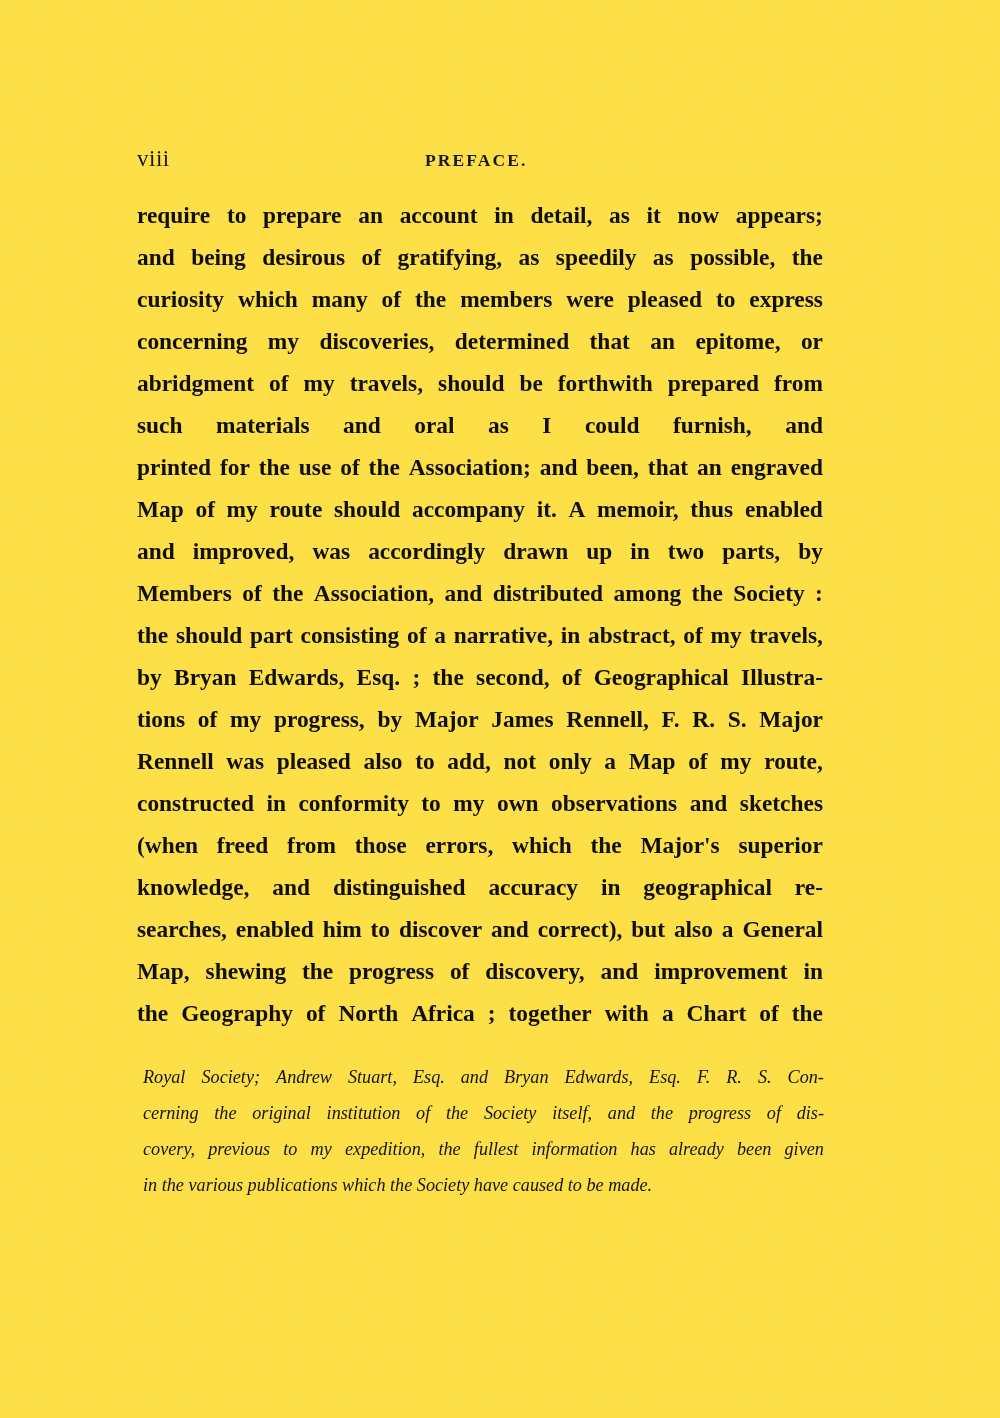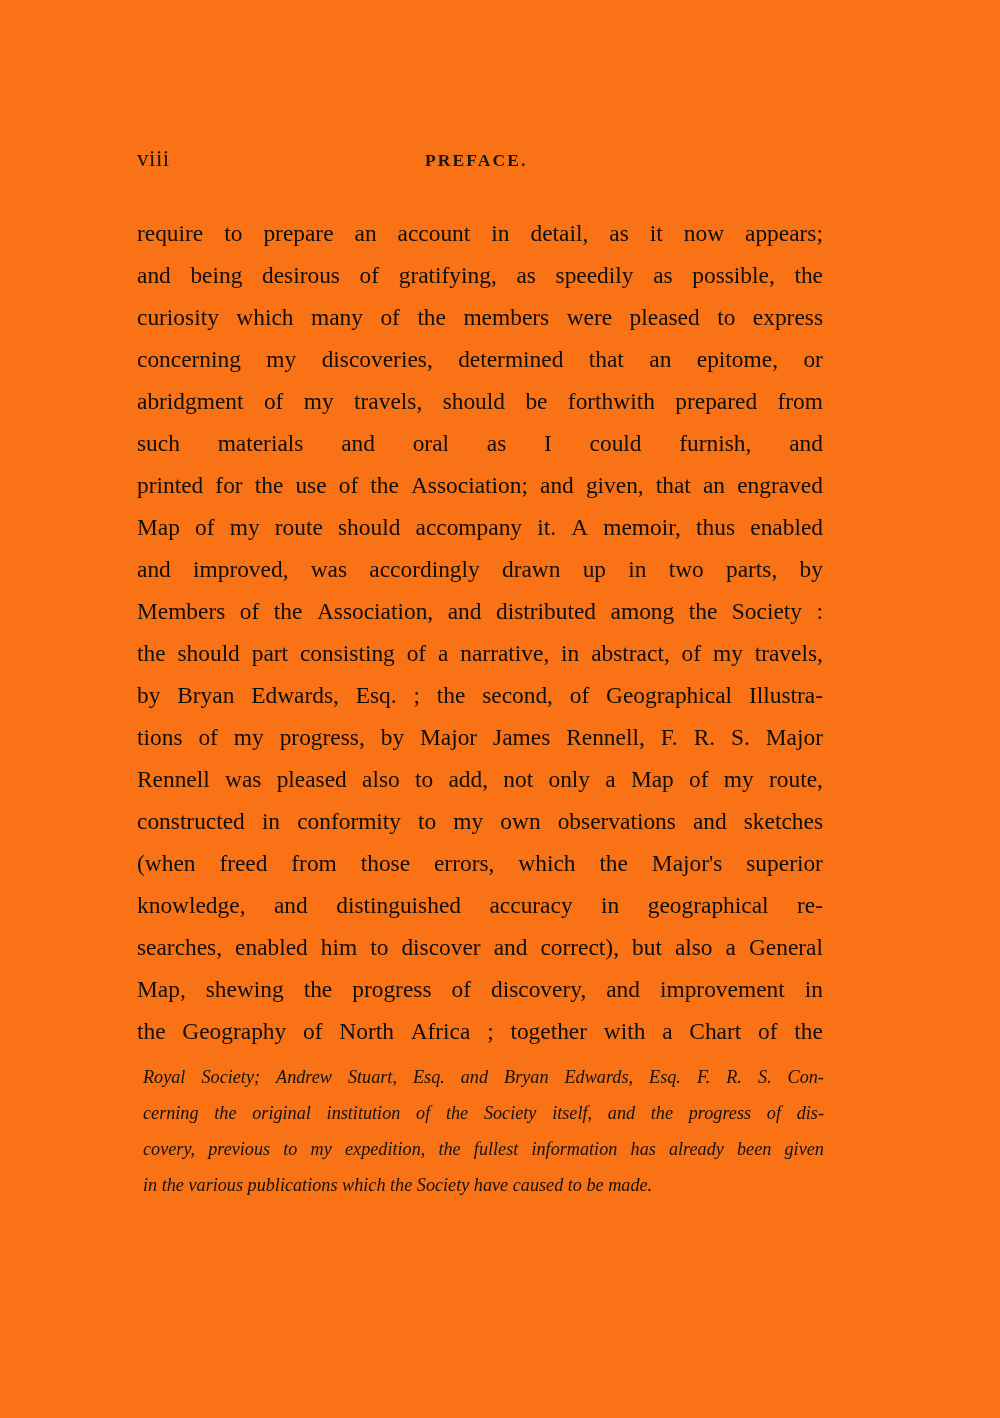--- a/index.html
+++ b/index.html
@@ -5,21 +5,21 @@
 <style>
   html, body {
     margin: 0;
     padding: 0;
     background: #ffffff;
   }
   .page {
     position: relative;
     width: 1000px;
     height: 1418px;
-    background: #f97316;
+    background: #fde047;
     overflow: hidden;
     font-family: "Liberation Serif", "DejaVu Serif", serif;
     color: #100f0d;
     -webkit-font-smoothing: antialiased;
   }
 
   
   .running-head {
     position: absolute;
     left: 137px;
@@ -44,22 +44,23 @@
     line-height: 22px;
     letter-spacing: 2.1px;
     font-weight: 600;
     color: #191812;
   }
 
   
   .body-block {
     position: absolute;
     left: 137px;
-    top: 212px;
+    top: 194px;
     width: 686px;
+    font-weight: bold;
   }
   .body-line {
     position: relative;
     height: 42px;
     font-size: 23.4px;
     line-height: 42px;
     white-space: nowrap;
     color: #100f0d;
   }
   
@@ -205,21 +206,21 @@
       <div class="body-line">
         <div class="ln">
           <span>printed</span>
           <span>for</span>
           <span>the</span>
           <span>use</span>
           <span>of</span>
           <span>the</span>
           <span>Association;</span>
           <span>and</span>
-          <span>given,</span>
+          <span>been,</span>
           <span>that</span>
           <span>an</span>
           <span>engraved</span>
         </div>
       </div>
       <div class="body-line">
         <div class="ln">
           <span>Map</span>
           <span>of</span>
           <span>my</span>

